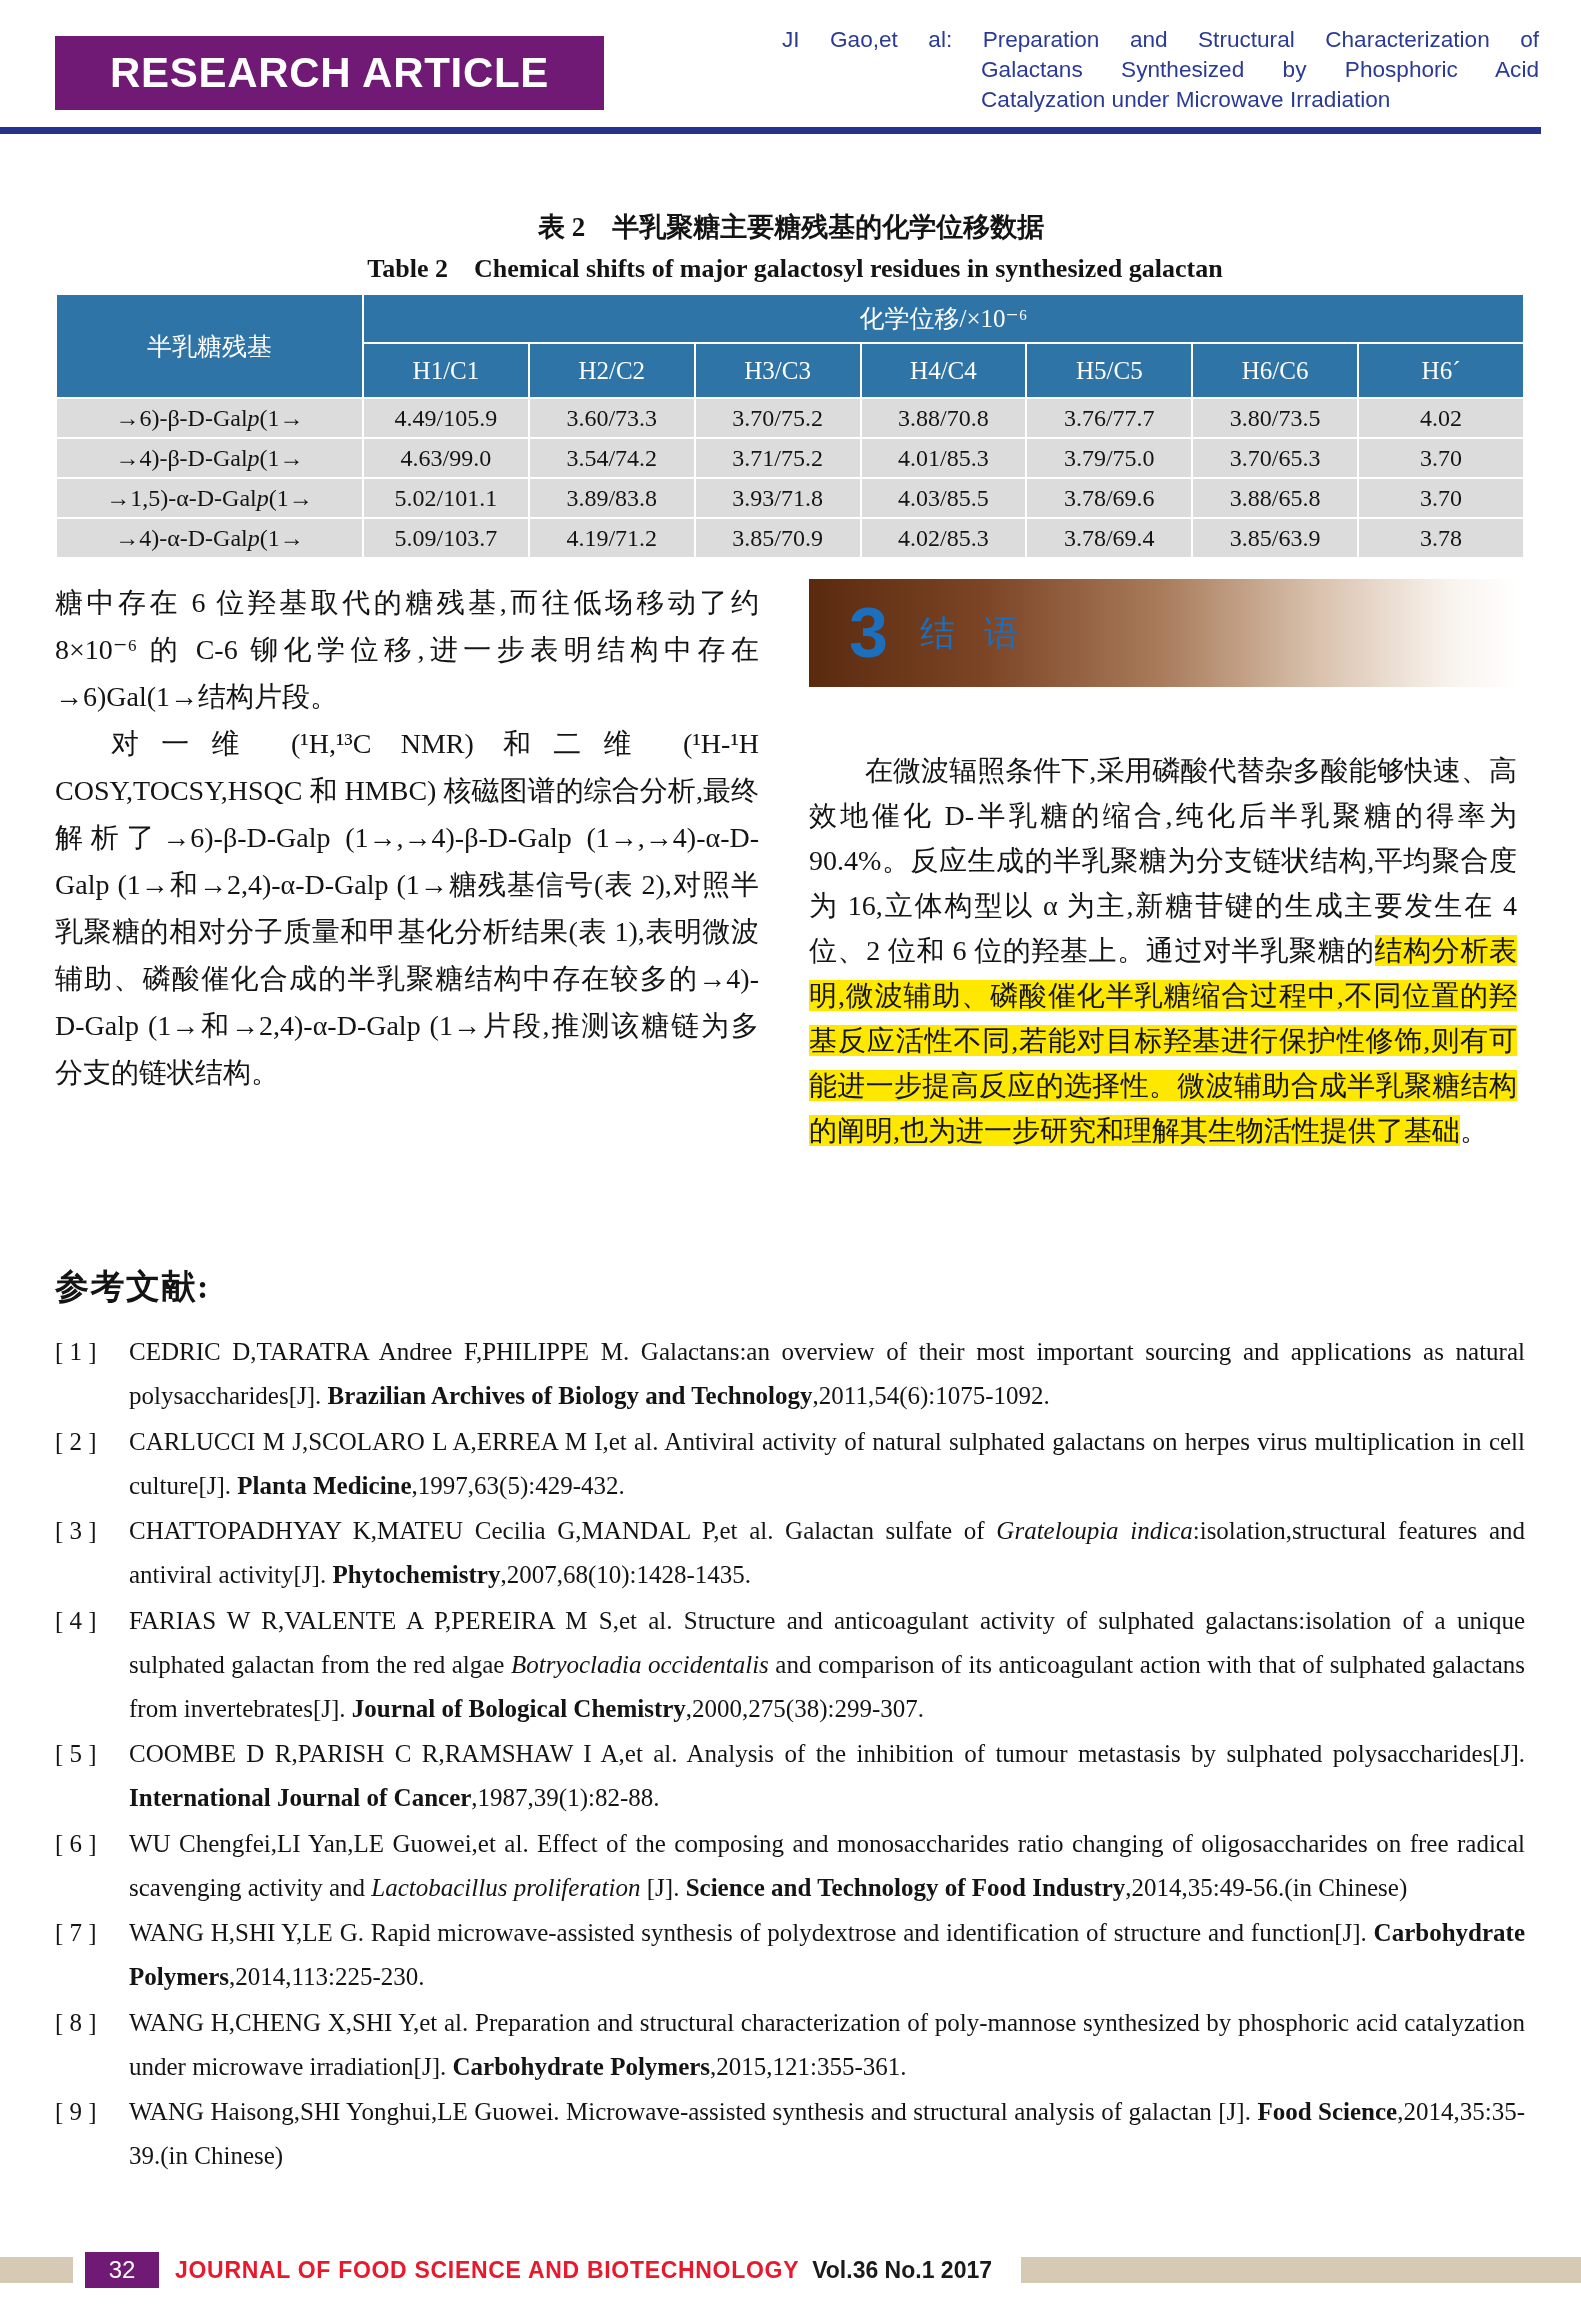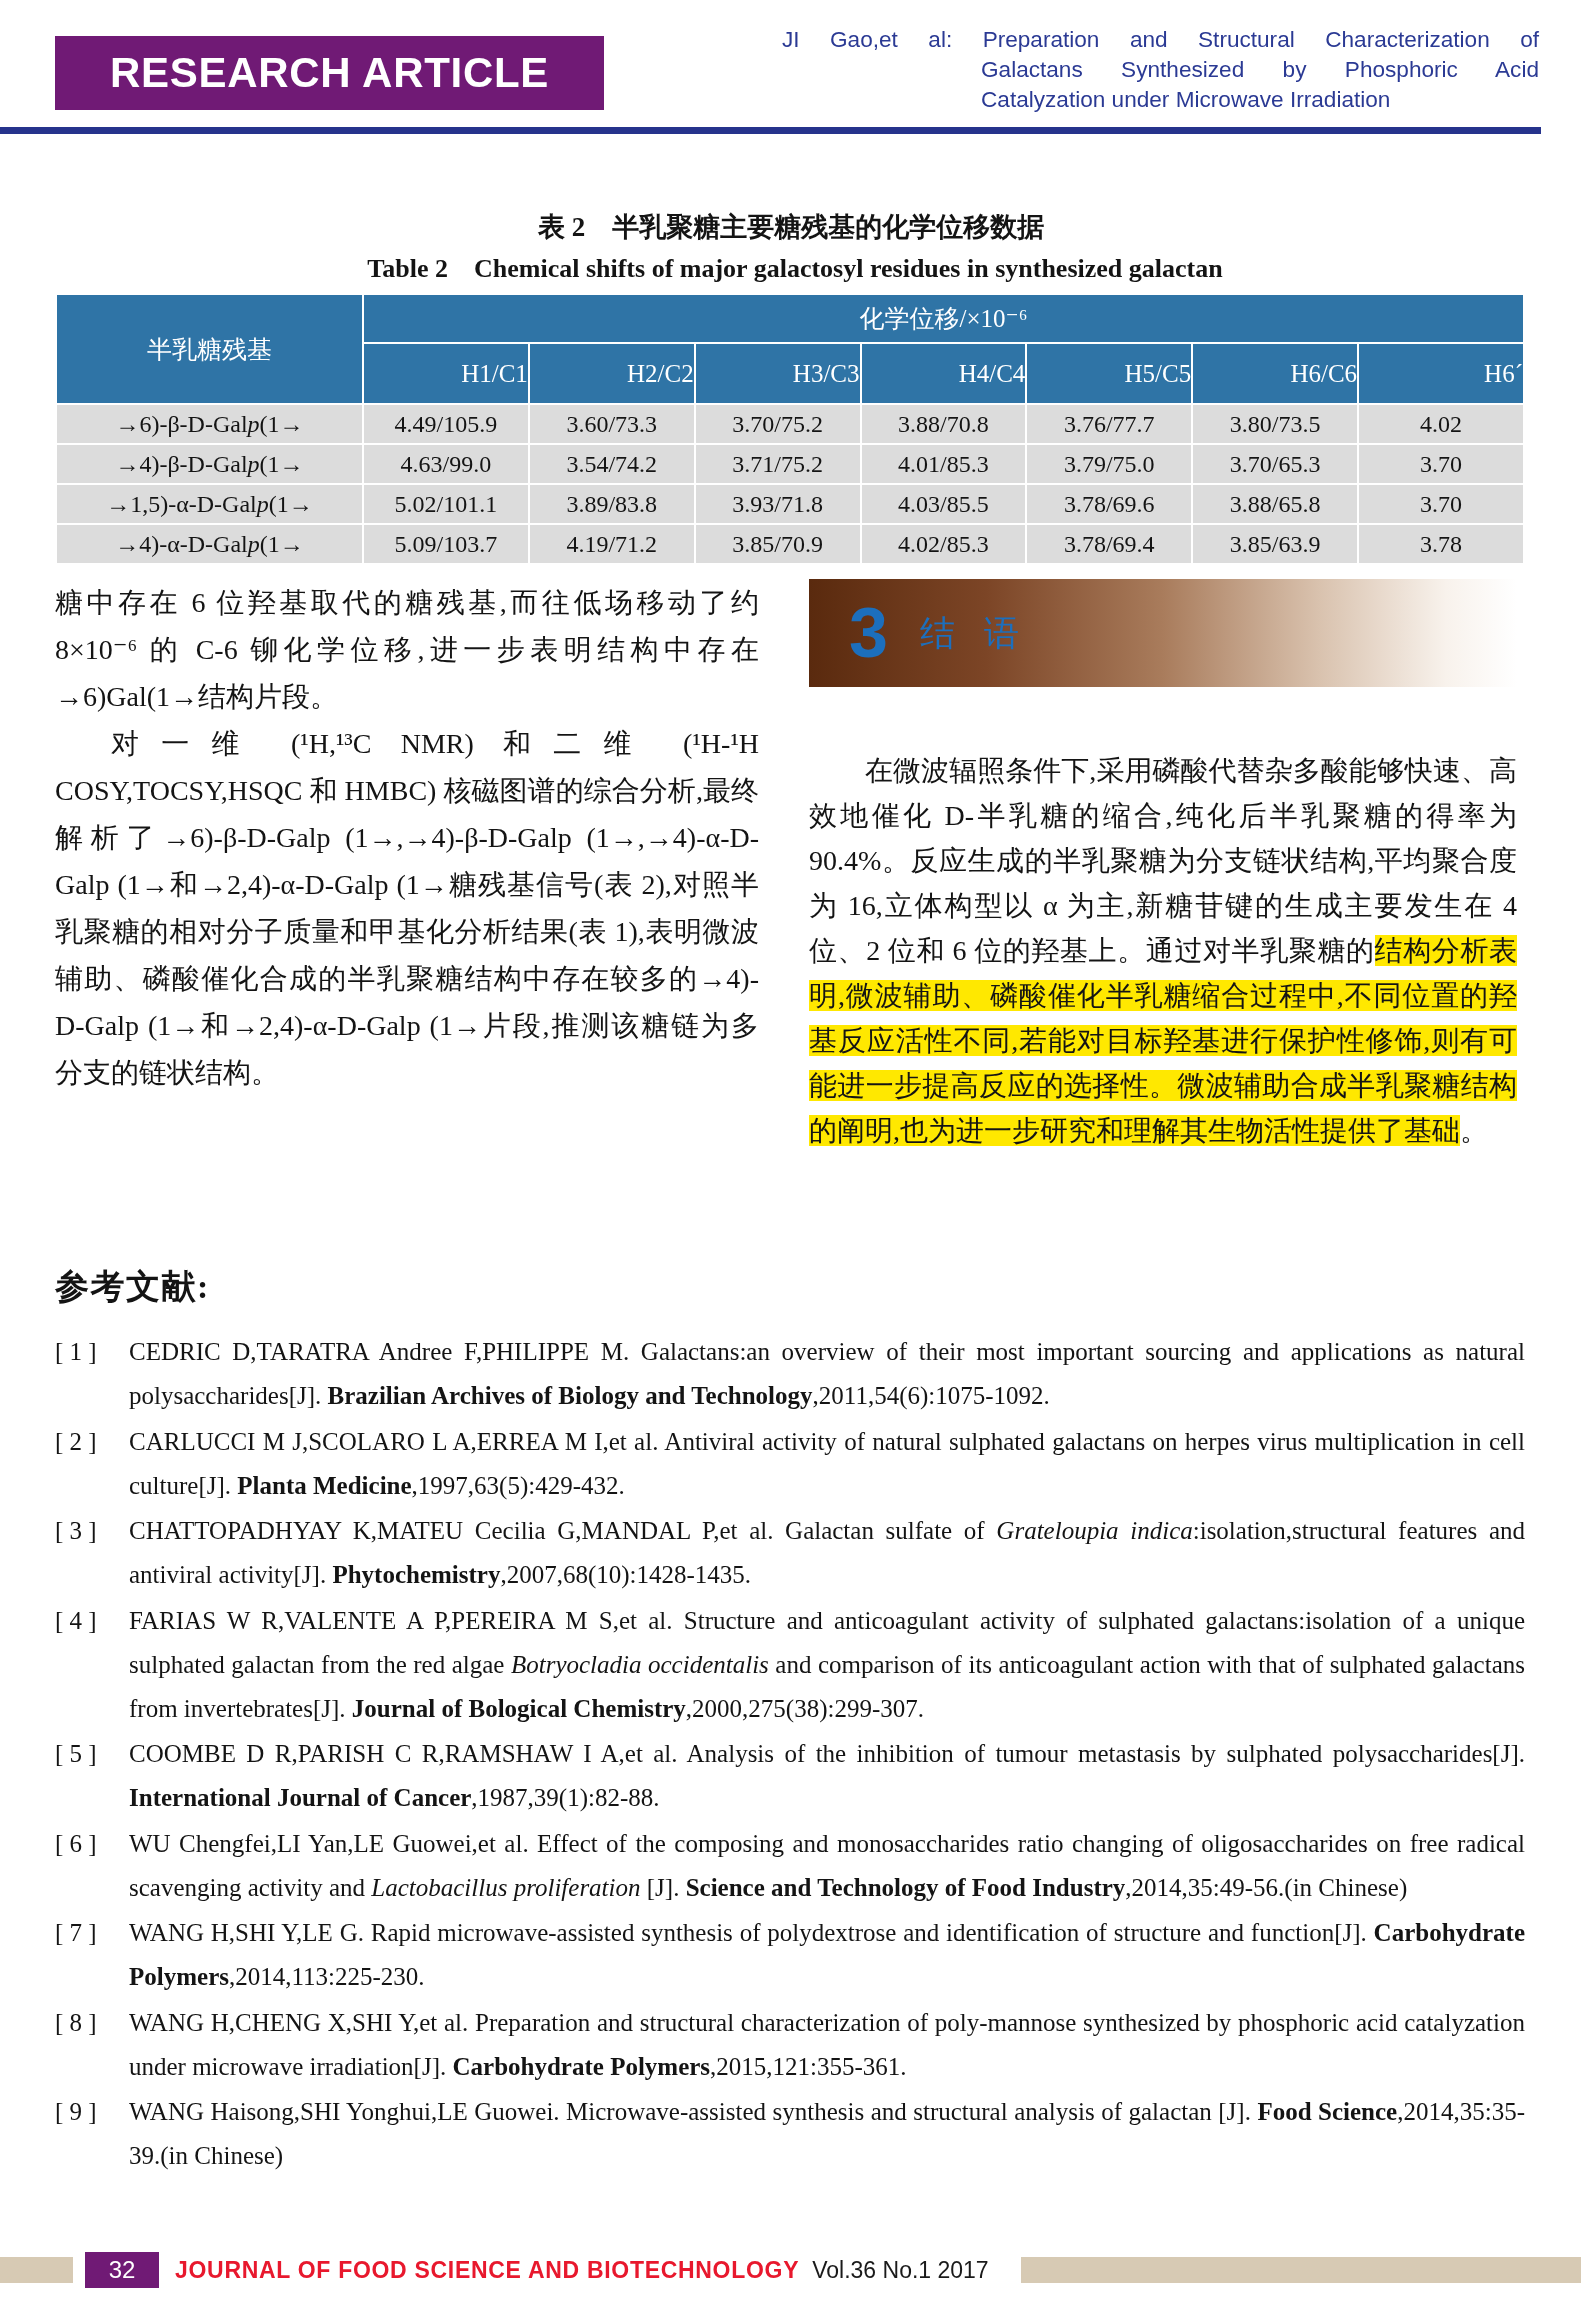--- a/index.html
+++ b/index.html
@@ -30,21 +30,21 @@
             font-weight:bold; font-size:27px; }
   .cap-en { position:absolute; top:251px; left:4px; width:100%; text-align:center;
             font-weight:bold; font-size:26px; }
   .shift-table {
     position:absolute; left:55px; top:293px; width:1470px;
     border-collapse:separate; border-spacing:2.2px; table-layout:fixed;
   }
   .shift-table th { background:#2f74a6; color:#ffffff; font-weight:normal;
                     font-size:25px; text-align:center; }
   .shift-table .h-span  { height:47px; }
-  .shift-table .h-sub   { height:59px;text-align:right; }
+  .shift-table .h-sub   { height:53px; }
   .shift-table td { background:#dcdcdc; font-size:24px; text-align:center; height:38px; }
   .residue-col { width:305px; }
 
   
   .columns { position:absolute; left:55px; top:579px; width:1470px; display:flex; gap:50px; }
   .col-left  { width:704px; font-size:28px; line-height:47px; text-align:justify; }
   .col-right { width:708px; font-size:28px; line-height:45px; text-align:justify; }
   .col-left p + p { text-indent:2em; }
   .sec-banner {
     height:108px; margin-bottom:61px; display:flex; align-items:center;
@@ -71,21 +71,21 @@
   .page-box {
     position:absolute; left:85px; top:-5.1px; width:74px; height:36px; background:#701a75;
     color:#ffffff; display:flex; align-items:center; justify-content:center;
     font-family:"Liberation Sans","DejaVu Sans",sans-serif; font-size:24px;
   }
   .footer-text {
     position:absolute; left:175px; top:-1.5px; height:29px; display:flex; align-items:center; gap:13px;
     font-family:"Liberation Sans","DejaVu Sans",sans-serif; font-size:23px; white-space:nowrap;
   }
   .journal-name { color:#e8182d; font-weight:bold; letter-spacing:0.7px; }
-  .issue-info   { color:#1a1a1a; font-weight:normal; }
+  .issue-info   { color:#1a1a1a; font-weight:bold; }
 </style>
 </head>
 <body>
 
 <div class="page">
 
   <div class="badge">RESEARCH ARTICLE</div>
   <div class="running">
     <div class="l1">JI Gao,et al: Preparation and Structural Characterization of</div>
     <div class="l2">Galactans Synthesized by Phosphoric Acid</div>

